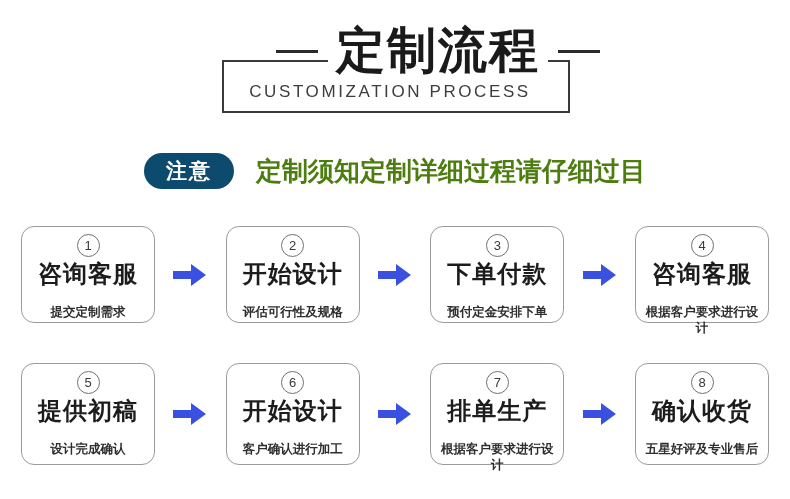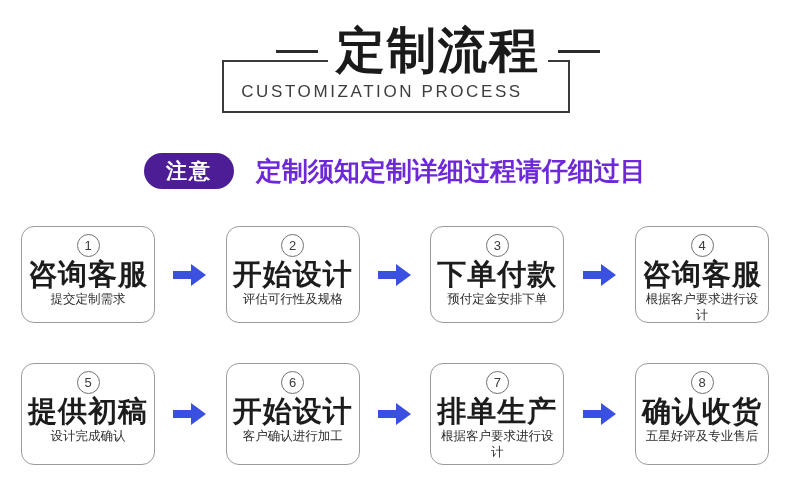--- a/index.html
+++ b/index.html
@@ -20,63 +20,63 @@
     display:flex;align-items:center;justify-content:center;gap:10px;padding-left:43px;
   }
   .title-dash{width:42px;height:3px;background:#2b2b2b;flex:none;}
   .main-title{
     font-family:"Liberation Serif","DejaVu Serif",serif;
     font-weight:bold;font-size:49px;line-height:56px;
     letter-spacing:2px;color:#1a1a1a;
     background:#ffffff;padding:0 8px;white-space:nowrap;
   }
   .sub-title{
-    position:absolute;left:208px;top:82px;width:348px;
+    position:absolute;left:216px;top:82px;width:348px;
     text-align:center;font-size:17px;letter-spacing:2.6px;
     color:#3d3d3d;font-weight:normal;white-space:nowrap;
   }
 
   
   .notice{
     position:absolute;left:0;top:148px;width:790px;height:46px;
     display:flex;align-items:center;justify-content:center;gap:22px;
   }
   .notice-badge{
-    background:#4c1d95;color:#ffffff;border-radius:19px;
+    background:#0c4a6e;color:#ffffff;border-radius:19px;
     padding:5px 22px;font-size:21px;font-weight:bold;letter-spacing:2px;
     line-height:26px;white-space:nowrap;
   }
   .notice-text{
-    font-size:26px;font-weight:bold;color:#6d28d9;letter-spacing:0px;
+    font-size:26px;font-weight:bold;color:#4d7c0f;letter-spacing:0px;
     white-space:nowrap;
   }
 
   
   .row{position:absolute;left:21px;width:748px;display:flex;align-items:center;}
   .row1{top:226px;height:97px;}
   .row2{top:363px;height:102px;}
 
   .step{
     width:134px;flex:none;box-sizing:border-box;
     border:1.5px solid #9b9b9b;border-radius:13px;background:#ffffff;
     height:100%;display:flex;flex-direction:column;align-items:center;
     justify-content:flex-start;padding-top:7px;
   }
   .step-num{
     width:21px;height:21px;border:1.2px solid #707070;border-radius:50%;
     display:flex;align-items:center;justify-content:center;
     font-size:13px;color:#3a3a3a;line-height:1;flex:none;
   }
   .step-title{
-    margin-top:3px;font-size:29px;font-weight:bold;color:#1c1c1c;
+    margin-top:3px;font-size:24px;font-weight:bold;color:#1c1c1c;
     letter-spacing:1px;line-height:28px;white-space:nowrap;
   }
   .step-desc{
-    margin-top:3px;font-size:12.5px;color:#2e2e2e;line-height:16px;
-    text-align:center;width:124px;font-weight:normal;
+    margin-top:16px;font-size:12.5px;color:#2e2e2e;line-height:16px;
+    text-align:center;width:124px;font-weight:bold;
   }
 
   .arrow{
     flex:1;display:flex;align-items:center;justify-content:center;
   }
   .arrow svg{display:block;}
 </style>
 </head>
 <body>
 

